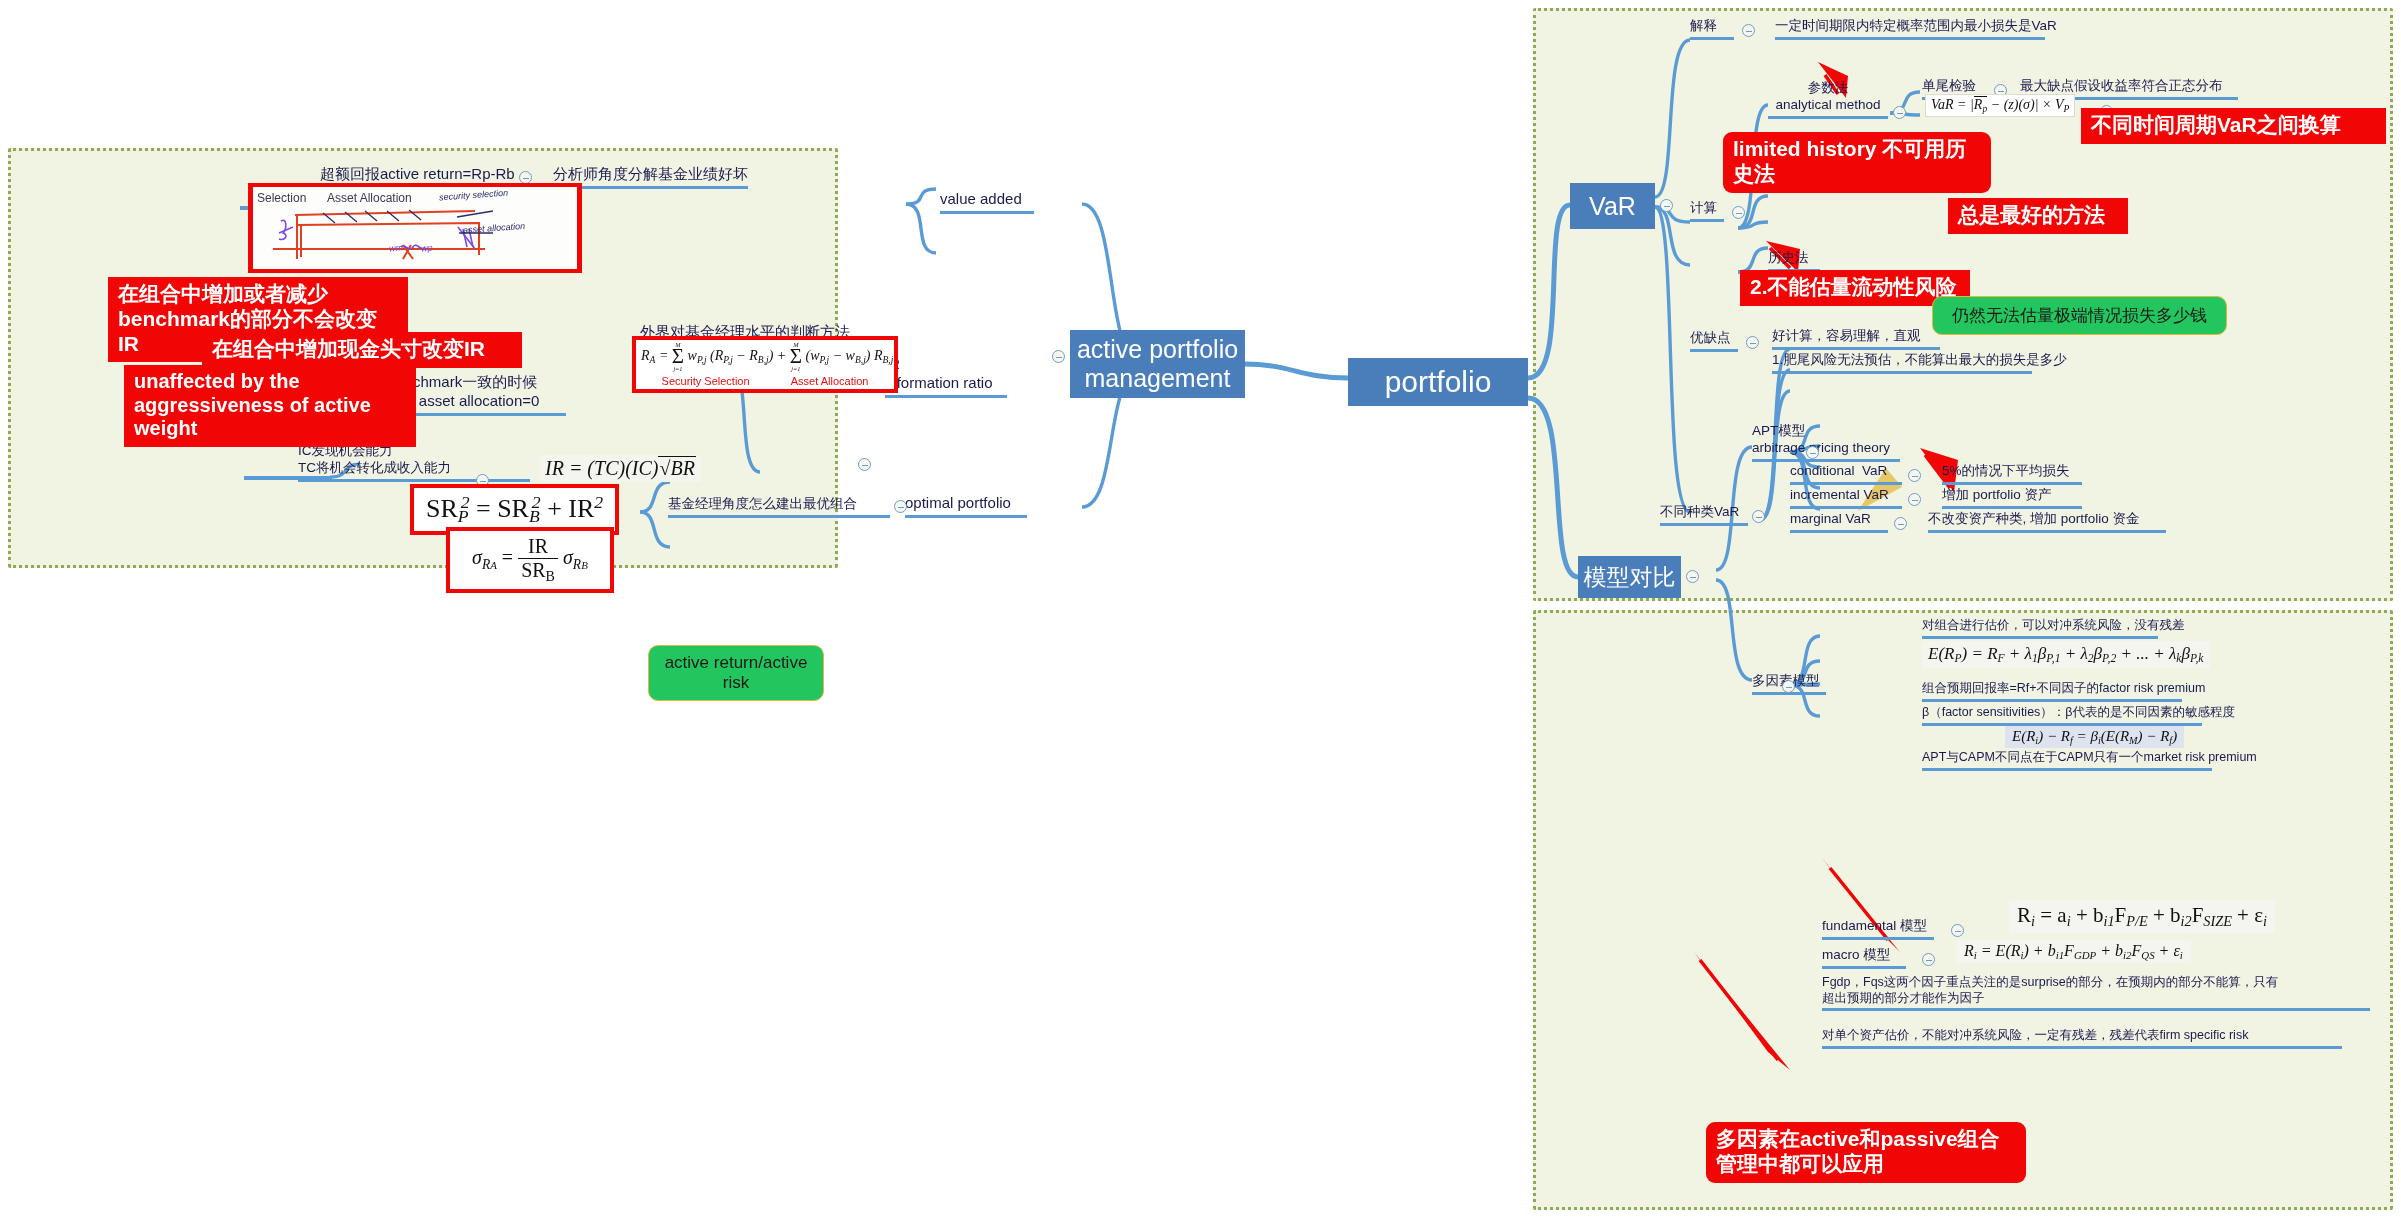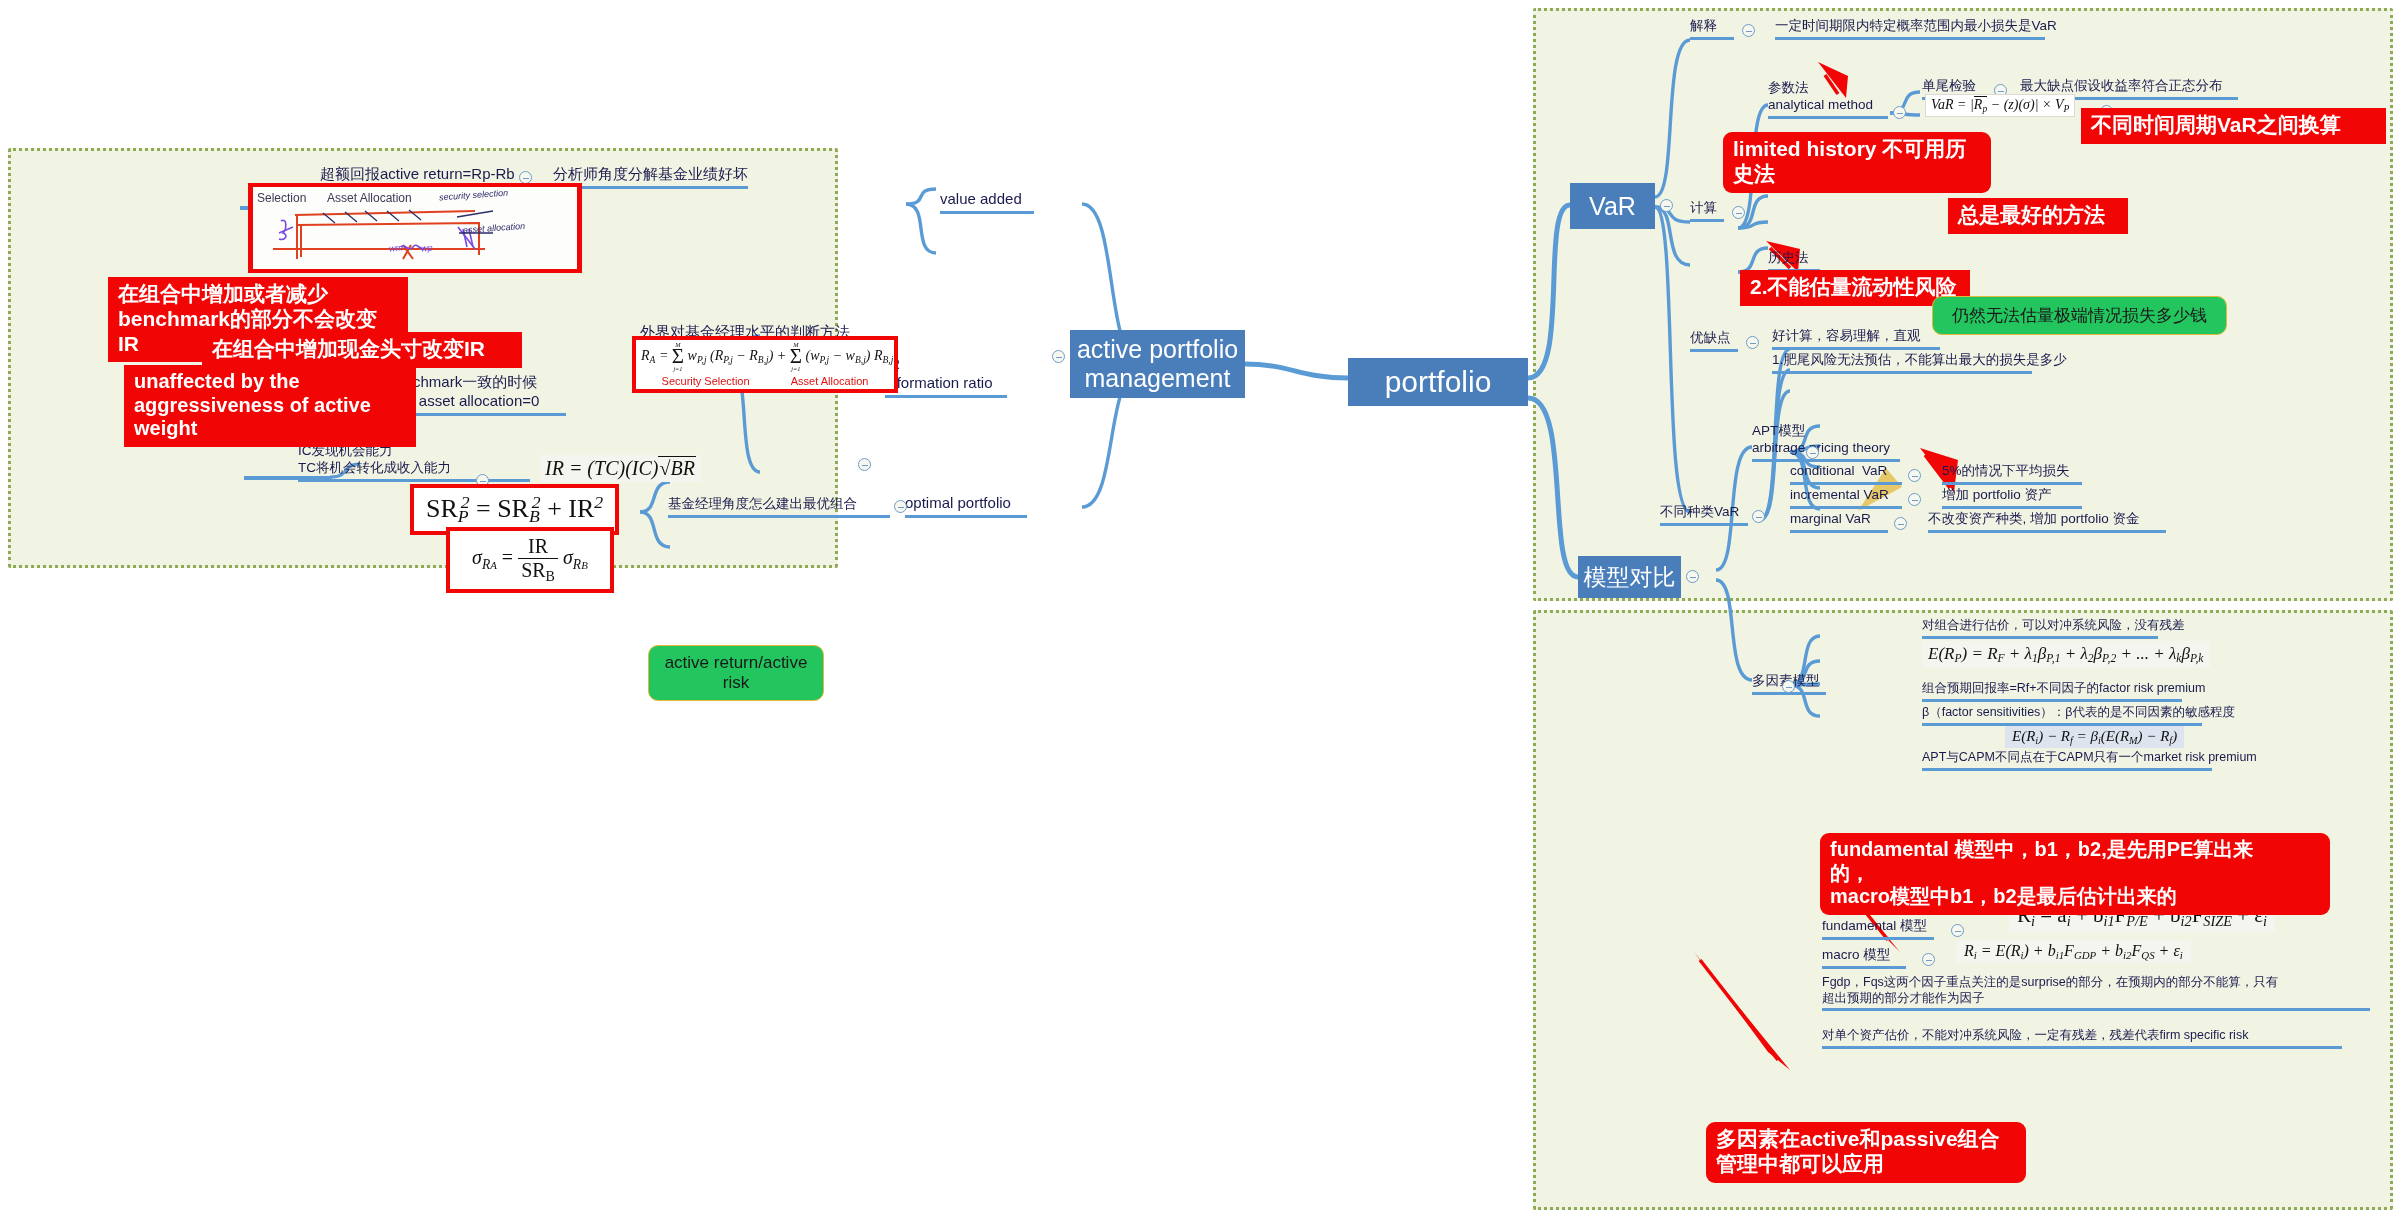--- a/index.html
+++ b/index.html
@@ -362,21 +362,21 @@
 
   <div class="note-yellow" style="left:648px; top:645px; width:176px; text-align:center;">active return/active risk</div>
 
   <div class="topic-blue topic-main" style="left:1570px; top:183px; width:85px; height:46px;">VaR</div>
   <div class="collapse" style="left:1660px; top:199px;"></div>
 
   <div class="node u small" style="left:1690px; top:18px; width:44px;">解释</div>
   <div class="collapse" style="left:1742px; top:24px;"></div>
   <div class="node u small" style="left:1775px; top:18px; width:270px;">一定时间期限内特定概率范围内最小损失是VaR</div>
 
-  <div class="node u small" style="left:1768px; top:80px; width:120px; white-space:pre-line;">参数法
+  <div class="node u small" style="left:1768px; top:80px; width:120px; white-space:pre-line;text-align:center;">参数法
 analytical method</div>
   <div class="collapse" style="left:1893px; top:106px;"></div>
 
   <div class="node u small" style="left:1922px; top:78px; width:64px;">单尾检验</div>
   <div class="collapse" style="left:1994px; top:84px;"></div>
   <div class="node u small" style="left:2020px; top:78px; width:218px;">最大缺点假设收益率符合正态分布</div>
 
   <div class="formula" style="left:1925px; top:94px; font-size:14px; border:1px solid #dcdcd2;">
     VaR = |<span style="border-top:1.1px solid #111;">R<span class="sub">p</span></span> − (z)(σ)| × V<span class="sub">P</span>
   </div>
@@ -450,19 +450,16 @@
   <div class="node u small" style="left:1822px; top:947px; width:84px;">macro 模型</div>
   <div class="collapse" style="left:1922px; top:953px;"></div>
   <div class="formula fsoft" style="left:1956px; top:940px; font-size:16px; padding:2px 8px;">
     R<span class="sub">i</span> = E(R<span class="sub">i</span>) + b<span class="sub">i1</span>F<span class="sub">GDP</span> + b<span class="sub">i2</span>F<span class="sub">QS</span> + ε<span class="sub">i</span>
   </div>
 
   <div class="node u tiny" style="left:1822px; top:975px; width:548px; white-space:pre-line;">Fgdp，Fqs这两个因子重点关注的是surprise的部分，在预期内的部分不能算，只有
 超出预期的部分才能作为因子</div>
   <div class="node u tiny" style="left:1822px; top:1028px; width:520px;">对单个资产估价，不能对冲系统风险，一定有残差，残差代表firm specific risk</div>
 
-  <div class="red-box round r20" style="left:1820px; top:833px; width:510px;">fundamental 模型中，b1，b2,是先用PE算出来
-的，
-macro模型中b1，b2是最后估计出来的</div>
   <div class="red-box round" style="left:1706px; top:1122px; width:320px;">多因素在active和passive组合
 管理中都可以应用</div>
 
 </div>
 
 </body></html>

